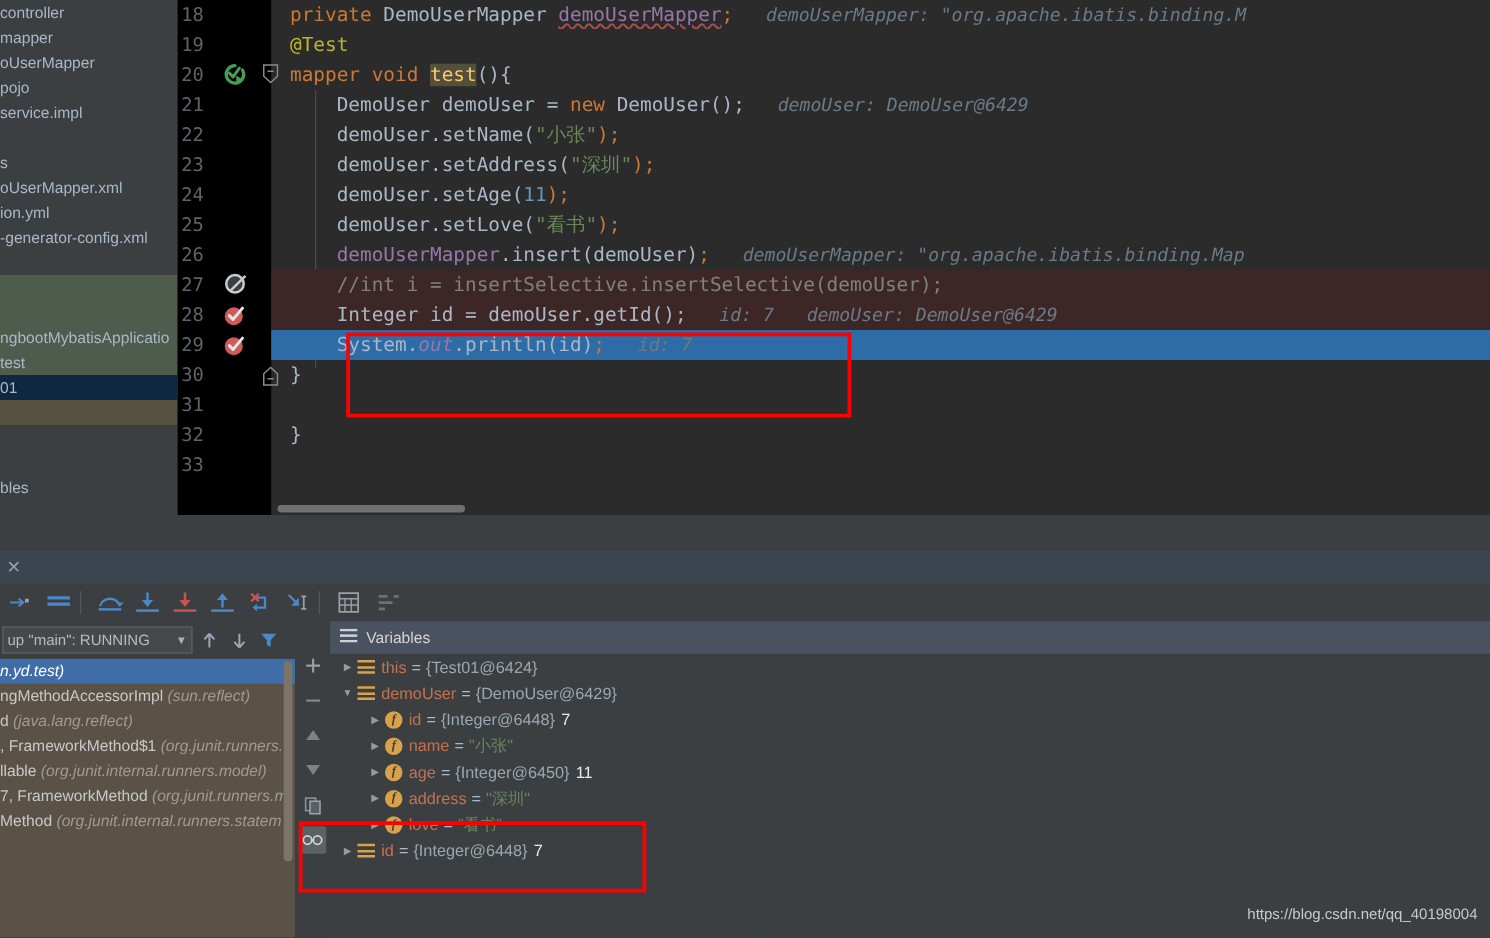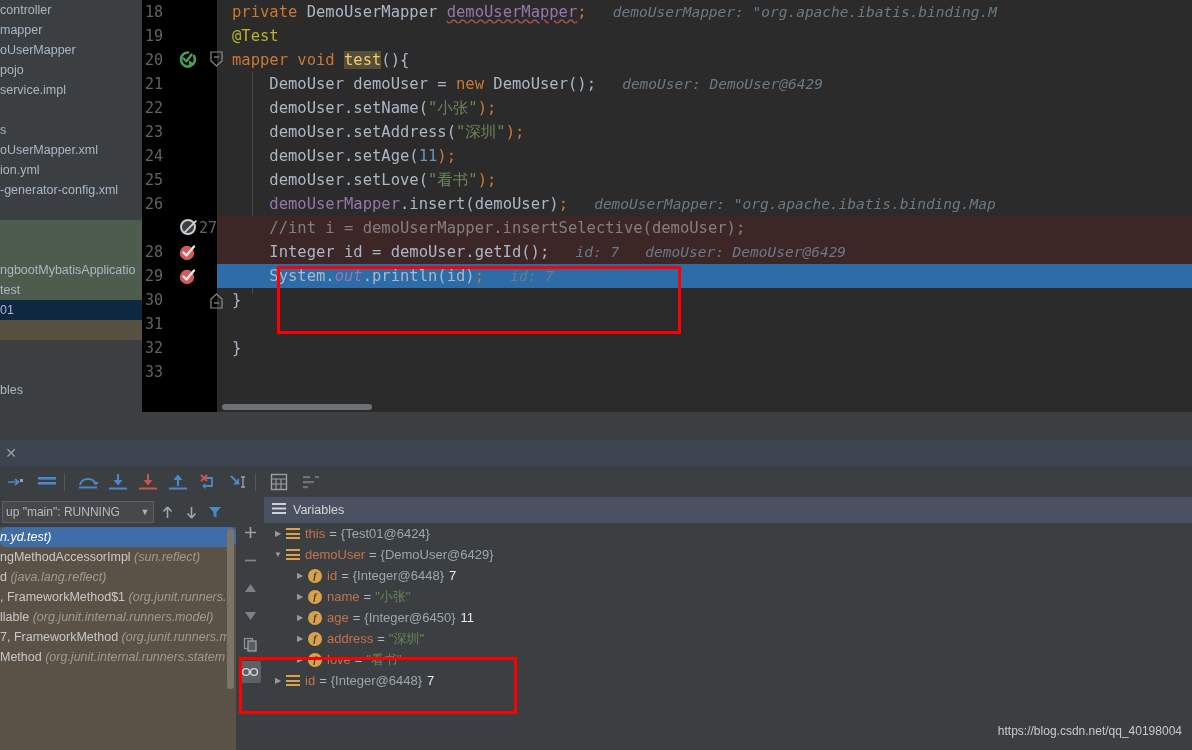--- a/index.html
+++ b/index.html
@@ -141,21 +141,20 @@
   .fr-btn { width: 22px; height: 22px; display:flex; align-items:center; justify-content:center; }
 
   #frames-list {
     position: absolute; left: 0; top: 30px; width: 236px; height: 223px;
     background: #5a5247; overflow: hidden;
   }
   .fr-row {
     height: 20px; line-height: 20px; color: #c8c8c8;
     font-size: 12.5px; white-space: nowrap; padding-left: 0px;
     overflow: hidden;
-    border-radius: 6px;
   }
   .fr-row.sel { background: #3f6da8; color: #ffffff; }
   .fr-row .pkg { color: #a09a90; font-style: italic; }
   #fr-scroll {
     position: absolute; right: 2px; top: 32px; width: 7px; height: 160px;
     background: #7b7468; border-radius: 3px;
   }
 
   
   #vars {
@@ -266,21 +265,21 @@
               <path d="M1 1 H12 V10 L6.5 15 L1 10 Z" fill="none" stroke="#8a8a8a" stroke-width="1.2"></path>
               <path d="M4 6 H9" stroke="#8a8a8a" stroke-width="1.3"></path>
             </g>
           </svg></div>
         <div class="gline" style="top: 72px;"><span>21</span></div>
         <div class="gline" style="top: 96px;"><span>22</span></div>
         <div class="gline" style="top: 120px;"><span>23</span></div>
         <div class="gline" style="top: 144px;"><span>24</span></div>
         <div class="gline" style="top: 168px;"><span>25</span></div>
         <div class="gline" style="top: 192px;"><span>26</span></div>
-        <div class="gline" style="top: 216px; text-align: right;"><span>27</span></div>
+        <div class="gline" style="top: 216px;"><span>27</span></div>
         <div class="gicon ic-bp-disabled" style="top: 219px;"></div>
         <div class="gline" style="top: 240px;"><span>28</span></div>
         <div class="gicon" style="top: 242px; left: 36px;"><svg width="20" height="20" viewBox="0 0 20 20">
             <circle cx="9" cy="11" r="7.2" fill="#d05b5b"></circle>
             <path d="M5.5 10.5 L8.5 13.5 L16 4.5" stroke="#e8e8e8" stroke-width="2.4" fill="none" stroke-linecap="round" stroke-linejoin="round"></path>
           </svg></div>
         <div class="gline" style="top: 264px;"><span>29</span></div>
         <div class="gicon" style="top: 266px; left: 36px;"><svg width="20" height="20" viewBox="0 0 20 20">
             <circle cx="9" cy="11" r="7.2" fill="#d05b5b"></circle>
             <path d="M5.5 10.5 L8.5 13.5 L16 4.5" stroke="#e8e8e8" stroke-width="2.4" fill="none" stroke-linecap="round" stroke-linejoin="round"></path>
@@ -300,21 +299,21 @@
         <div class="guide" style="top: 72px; height: 222px;"></div>
         <div class="cline" style="top: 0px;"><span class="kw">private </span><span class="typ">DemoUserMapper </span><span class="fldu">demoUserMapper</span><span class="semi">;</span><span class="hint">   demoUserMapper: "org.apache.ibatis.binding.M</span></div>
         <div class="cline" style="top: 24px;"><span class="ann">@Test</span></div>
         <div class="cline" style="top: 48px;"><span class="kw">mapper </span><span class="kw">void </span><span class="mname-hl">test</span><span class="plain">(){</span></div>
         <div class="cline" style="top: 72px;"><span class="typ">    DemoUser demoUser </span><span class="plain">= </span><span class="kw">new </span><span class="typ">DemoUser();</span><span class="hint">   demoUser: DemoUser@6429</span></div>
         <div class="cline" style="top: 96px;"><span class="plain">    demoUser.setName(</span><span class="str">"小张"</span><span class="semi">);</span></div>
         <div class="cline" style="top: 120px;"><span class="plain">    demoUser.setAddress(</span><span class="str">"深圳"</span><span class="semi">);</span></div>
         <div class="cline" style="top: 144px;"><span class="plain">    demoUser.setAge(</span><span class="num">11</span><span class="semi">);</span></div>
         <div class="cline" style="top: 168px;"><span class="plain">    demoUser.setLove(</span><span class="str">"看书"</span><span class="semi">);</span></div>
         <div class="cline" style="top: 192px;"><span class="fld">    demoUserMapper</span><span class="plain">.insert(demoUser)</span><span class="semi">;</span><span class="hint">   demoUserMapper: "org.apache.ibatis.binding.Map</span></div>
-        <div class="cline errbg" style="top: 216px;"><span class="cmt">    //int i = demoUserMapper.insertSelective(demoUser);</span></div>
+        <div class="cline errbg" style="top: 216px;"><span class="cmt">    //int i = insertSelective.insertSelective(demoUser);</span></div>
         <div class="cline errbg" style="top: 240px;"><span class="plain">    Integer id = demoUser.getId();</span><span class="hint">   id: 7   demoUser: DemoUser@6429</span></div>
         <div class="cline sel" style="top: 264px;"><span class="plain">    System.</span><span class="sout">out</span><span class="plain">.println(id)</span><span class="semi">;</span><span class="hint">   id: 7</span></div>
         <div class="cline" style="top: 288px; padding-left: 15px;"><span class="plain">}</span></div>
         <div class="cline" style="top: 312px;"></div>
         <div class="cline" style="top: 336px; padding-left: 15px;"><span class="plain">}</span></div>
         <div class="cline" style="top: 360px;"></div>
       </div>
     <div id="ed-hscroll"></div>
   </div>
 

